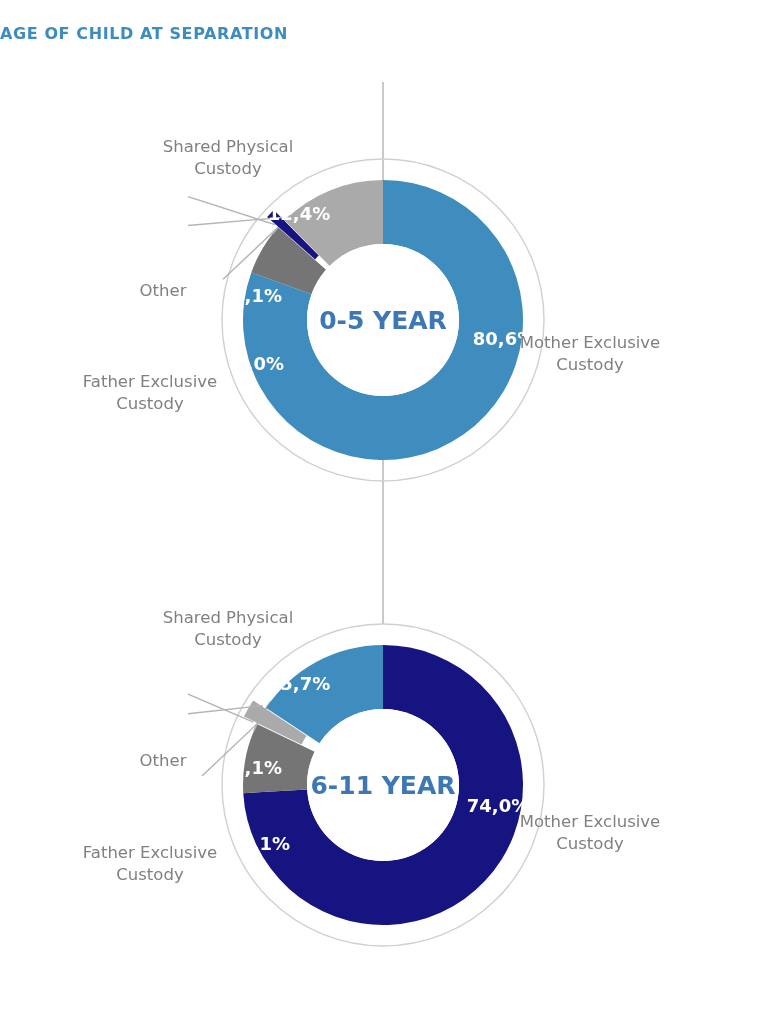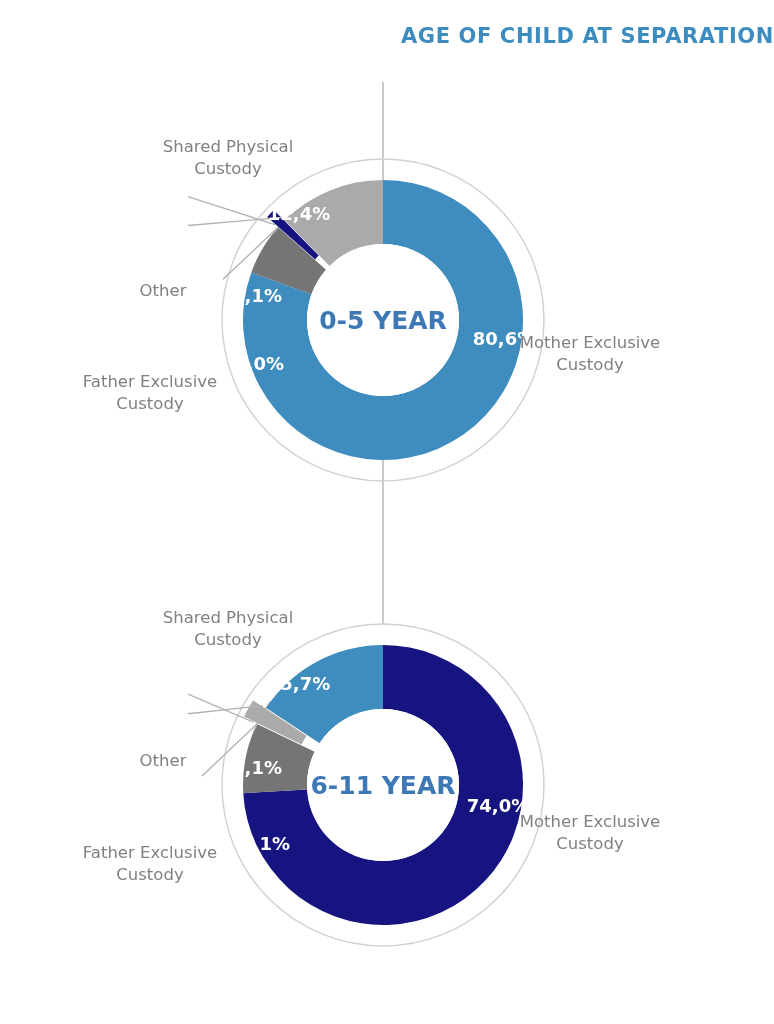--- a/index.html
+++ b/index.html
@@ -18,22 +18,22 @@
   #infographic {
     position: relative;
     width: 774px;
     height: 1024px;
   }
   .chart-title {
     position: absolute;
     top: 24px;
     left: 0;
     width: 774px;
-    text-align: right;
-    font-size: 21px;
+    text-align: left;
+    font-size: 16px;
     font-weight: bold;
     letter-spacing: 0.6px;
     color: #3D8CBF;
     font-family: "DejaVu Sans", "Liberation Sans", sans-serif;
   }
   svg.donut-stage {
     position: absolute;
     top: 0;
     left: 0;
   }

